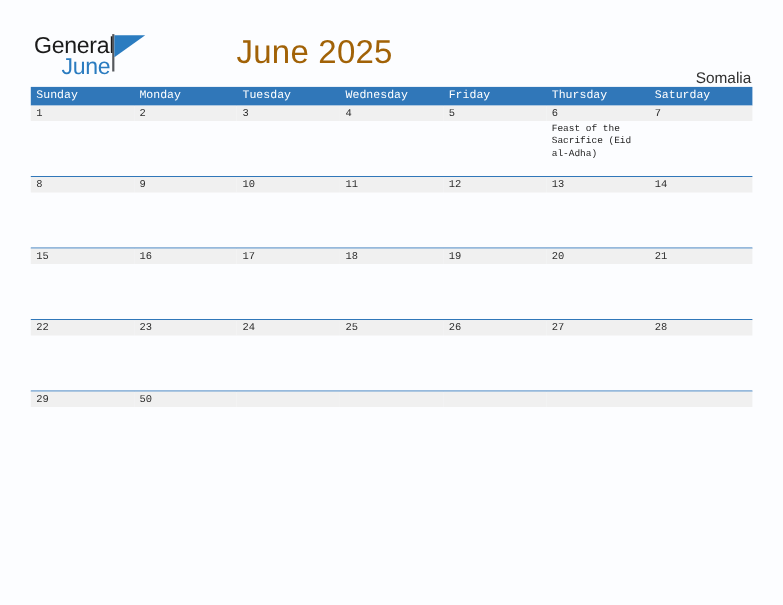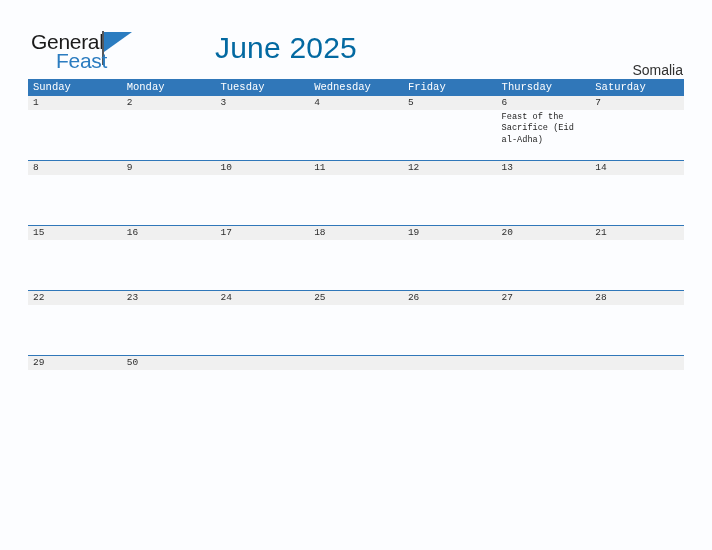--- a/index.html
+++ b/index.html
@@ -72,21 +72,21 @@
   }
 
   .month-title {
     position: absolute;
     left: 0;
     top: 31px;
     width: 572px;
     text-align: center;
     font-size: 30px;
     font-weight: normal;
-    color: #0369a1;
+    color: #a16207;
     letter-spacing: 0.2px;
   }
   .country {
     position: absolute;
     right: 29px;
     top: 62px;
     font-size: 14px;
     color: #303030;
   }
 
@@ -166,21 +166,21 @@
 <body>
 
 <div class="page">
 
   <div class="top-bar">
 
     <div class="logo">
       <span class="logo-general">General</span>
       <span class="logo-mast"></span>
       <span class="logo-flag"></span>
-      <span class="logo-blue">Feast</span>
+      <span class="logo-blue">June</span>
     </div>
 
     <div class="month-title">June 2025</div>
     <div class="country">Somalia</div>
   </div>
 
   <div class="calendar">
     <div class="weekday-row" id="weekday-row">
         <div class="weekday">Sunday</div>
         <div class="weekday">Monday</div>

